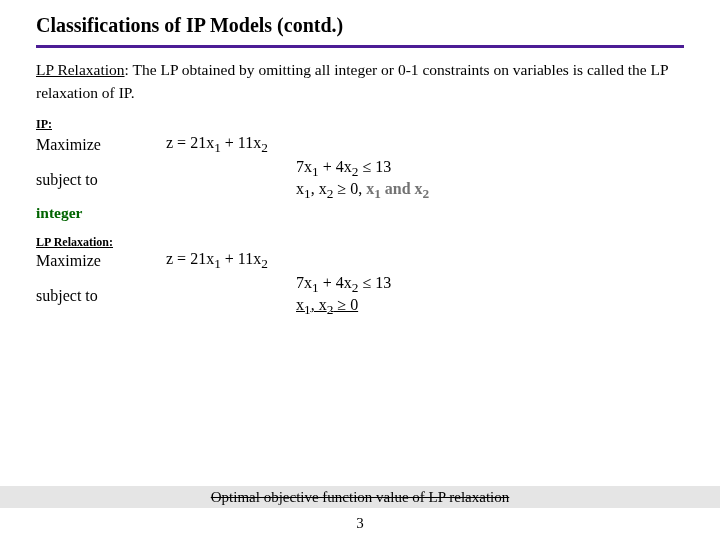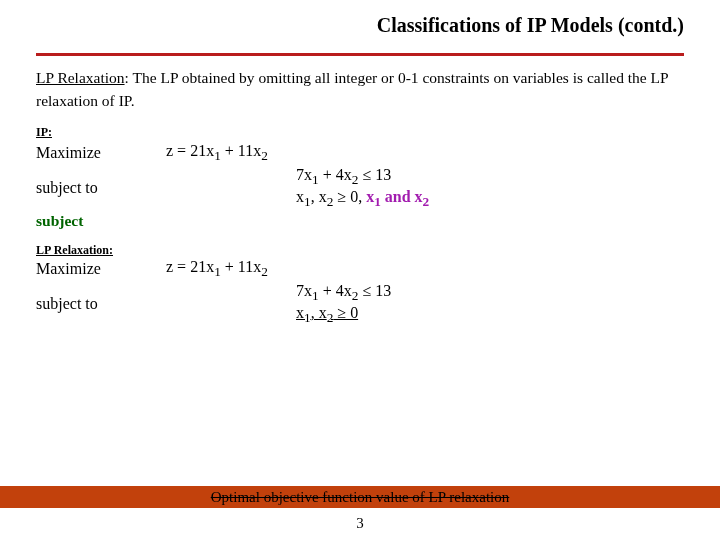--- a/index.html
+++ b/index.html
@@ -16,23 +16,23 @@
 
     .page {
       width: 720px;
       height: 540px;
       padding: 0 36px;
       display: flex;
       flex-direction: column;
     }
 
     .title-section {
-      text-align: right;
-      padding: 14px 0 16px 0;
-      border-bottom: 3px solid #b91c1c;
+      text-align: left;
+      padding: 14px 0 8px 0;
+      border-bottom: 3px solid #4c1d95;
     }
 
     .title {
       font-size: 20px;
       font-weight: bold;
     }
 
     .content {
       padding: 10px 0 4px 0;
       flex: 1;
@@ -53,21 +53,21 @@
       text-decoration: underline;
       font-size: 12px;
       margin-bottom: 2px;
     }
 
     .ip-block {
       margin-bottom: 10px;
     }
 
     .green-text {
-      color: #a21caf;
+      color: #737373;
       font-weight: bold;
     }
 
     .integer-label {
       color: #006400;
       font-weight: bold;
       font-size: 15.5px;
       margin-bottom: 10px;
     }
 
@@ -78,21 +78,21 @@
     .result-block {
       margin-top: 8px;
     }
 
     .strikethrough-bar {
       position: absolute;
       bottom: 32px;
       left: 0;
       width: 720px;
       height: 22px;
-      background: #c2410c;
+      background: #e5e5e5;
       display: flex;
       align-items: center;
       justify-content: center;
       font-size: 15px;
       color: #000;
     }
 
     .strikethrough-text {
       text-decoration: line-through;
       font-size: 15px;
@@ -153,21 +153,21 @@
           <div style="margin-left:130px;">
             <span>7x</span><sub>1</sub><span> + 4x</span><sub>2</sub><span> ≤ 13</span>
           </div>
 
           <div style="margin-left:130px;">
             <span>x</span><sub>1</sub><span>, x</span><sub>2</sub><span> ≥ 0, </span><span class="green-text"><span>x</span><sub>1</sub><span> and x</span><sub>2</sub></span>
           </div>
         </div>
       </div>
 
-      <div class="integer-label">subject</div>
+      <div class="integer-label">integer</div>
     </div>
 
     <div class="lp-relax-block">
       <div>
         <span class="section-label"><span>LP Relaxation</span><span>:</span></span>
       </div>
 
       <div class="row-group">
         <div class="label-col">
           <span>Maximize</span>

